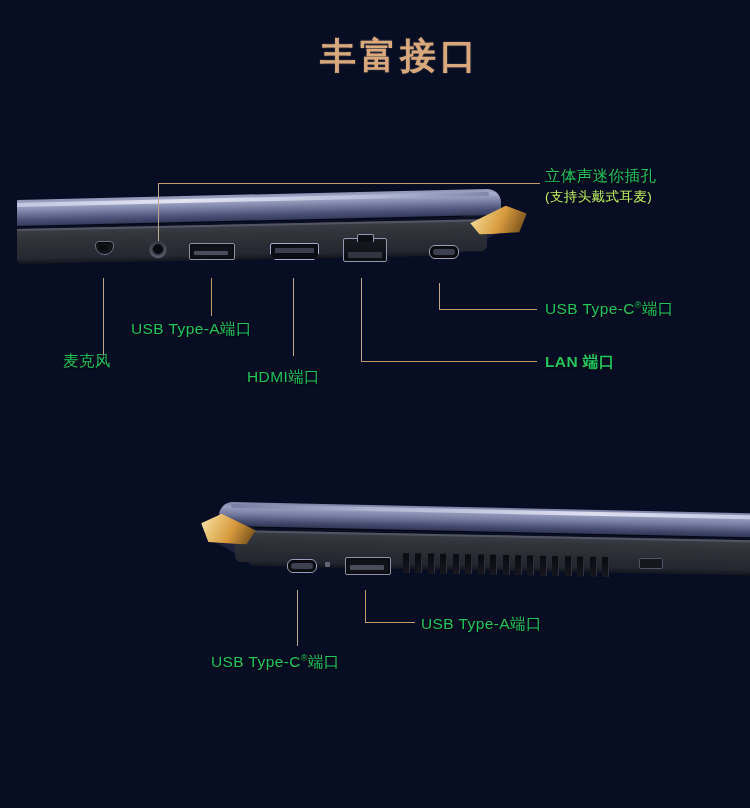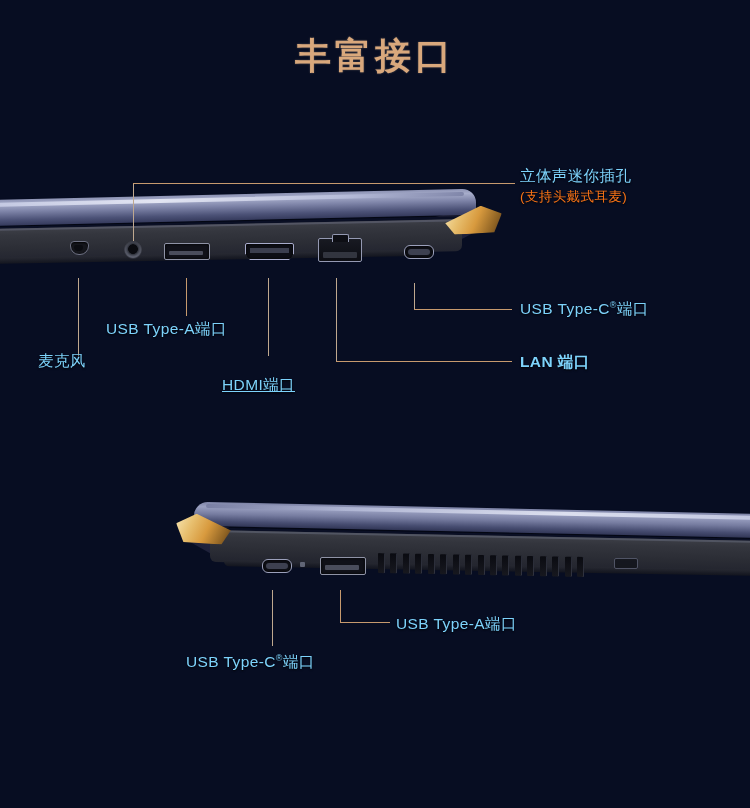--- a/index.html
+++ b/index.html
@@ -3,41 +3,41 @@
 <meta charset="utf-8">
 <style>
   html,body{margin:0;padding:0;}
   body{
     width:750px;height:808px;
     background:#070d22;
     font-family:"Liberation Sans","DejaVu Sans",sans-serif;
     overflow:hidden;
     position:relative;
   }
-  .stage{position:absolute;inset:0;}
+  .stage{position:absolute;inset:0;margin-left:25px;}
 
   
   .title{
     position:absolute;left:0;top:32px;width:750px;
     text-align:center;
     font-size:36px;font-weight:bold;letter-spacing:4px;
     color:#d9a87c;
     text-shadow:0 0 2px rgba(255,220,180,.35);
   }
 
   
   .lbl{
     position:absolute;
-    color:#7dd3fc;
+    color:#22c55e;
     font-size:15.5px;
     white-space:nowrap;
     letter-spacing:.4px;
     text-shadow:0 1px 2px rgba(0,0,0,.9);
   }
-  .lbl.sub{font-size:13.5px;color:#f97316;}
+  .lbl.sub{font-size:13.5px;color:#bef264;}
   .lbl sup{font-size:9px;vertical-align:super;}
 
   
   .ln{position:absolute;background:#c79a6e;}
   .ln.v{width:1px;}
   .ln.h{height:1px;}
   .ln.pale{background:#bfa88f;}
 
   
   .lap1{position:absolute;left:-8px;top:196px;width:520px;height:82px;}
@@ -285,21 +285,21 @@
 
   <div class="lbl" style="left:520px;top:166px;">立体声迷你插孔</div>
   <div class="lbl sub" style="left:520px;top:188px;">(支持头戴式耳麦)</div>
 
   <div class="lbl" style="left:520px;top:299px;"><span>USB Type-C</span><sup>®</sup><span>端口</span></div>
 
   <div class="lbl" style="left:520px;top:352px;font-weight:bold;">LAN 端口</div>
 
   <div class="lbl" style="left:106px;top:319px;">USB Type-A端口</div>
   <div class="lbl" style="left:38px;top:351px;">麦克风</div>
-  <div class="lbl" style="left:222px;top:375px;text-decoration:underline;">HDMI端口</div>
+  <div class="lbl" style="left:222px;top:367px;">HDMI端口</div>
 
   <div class="lap2">
     <div class="hingeDark"></div>
     <div class="lid"></div>
     <div class="lidHi"></div>
     <div class="gap"></div>
     <div class="base"></div>
     <div class="baseEdge"></div>
     <div class="foot"></div>
     <div class="hinge"></div>

